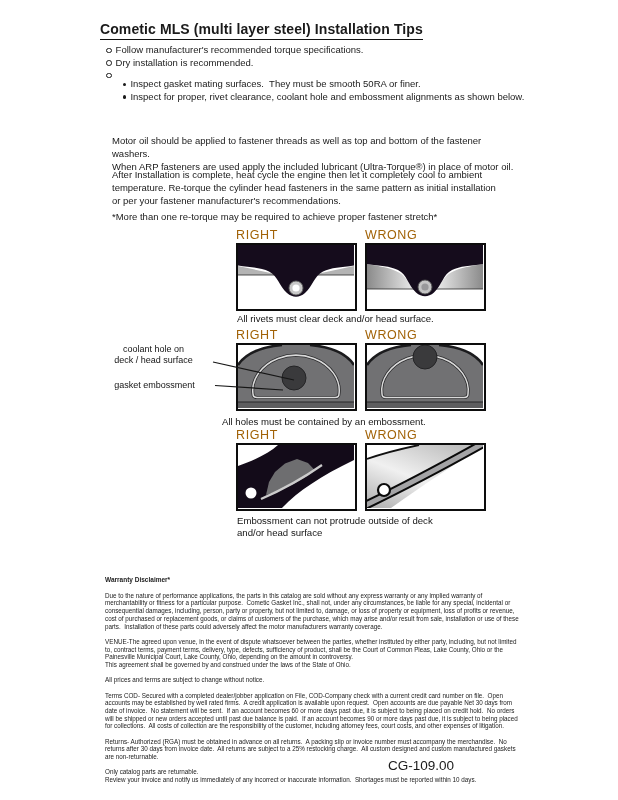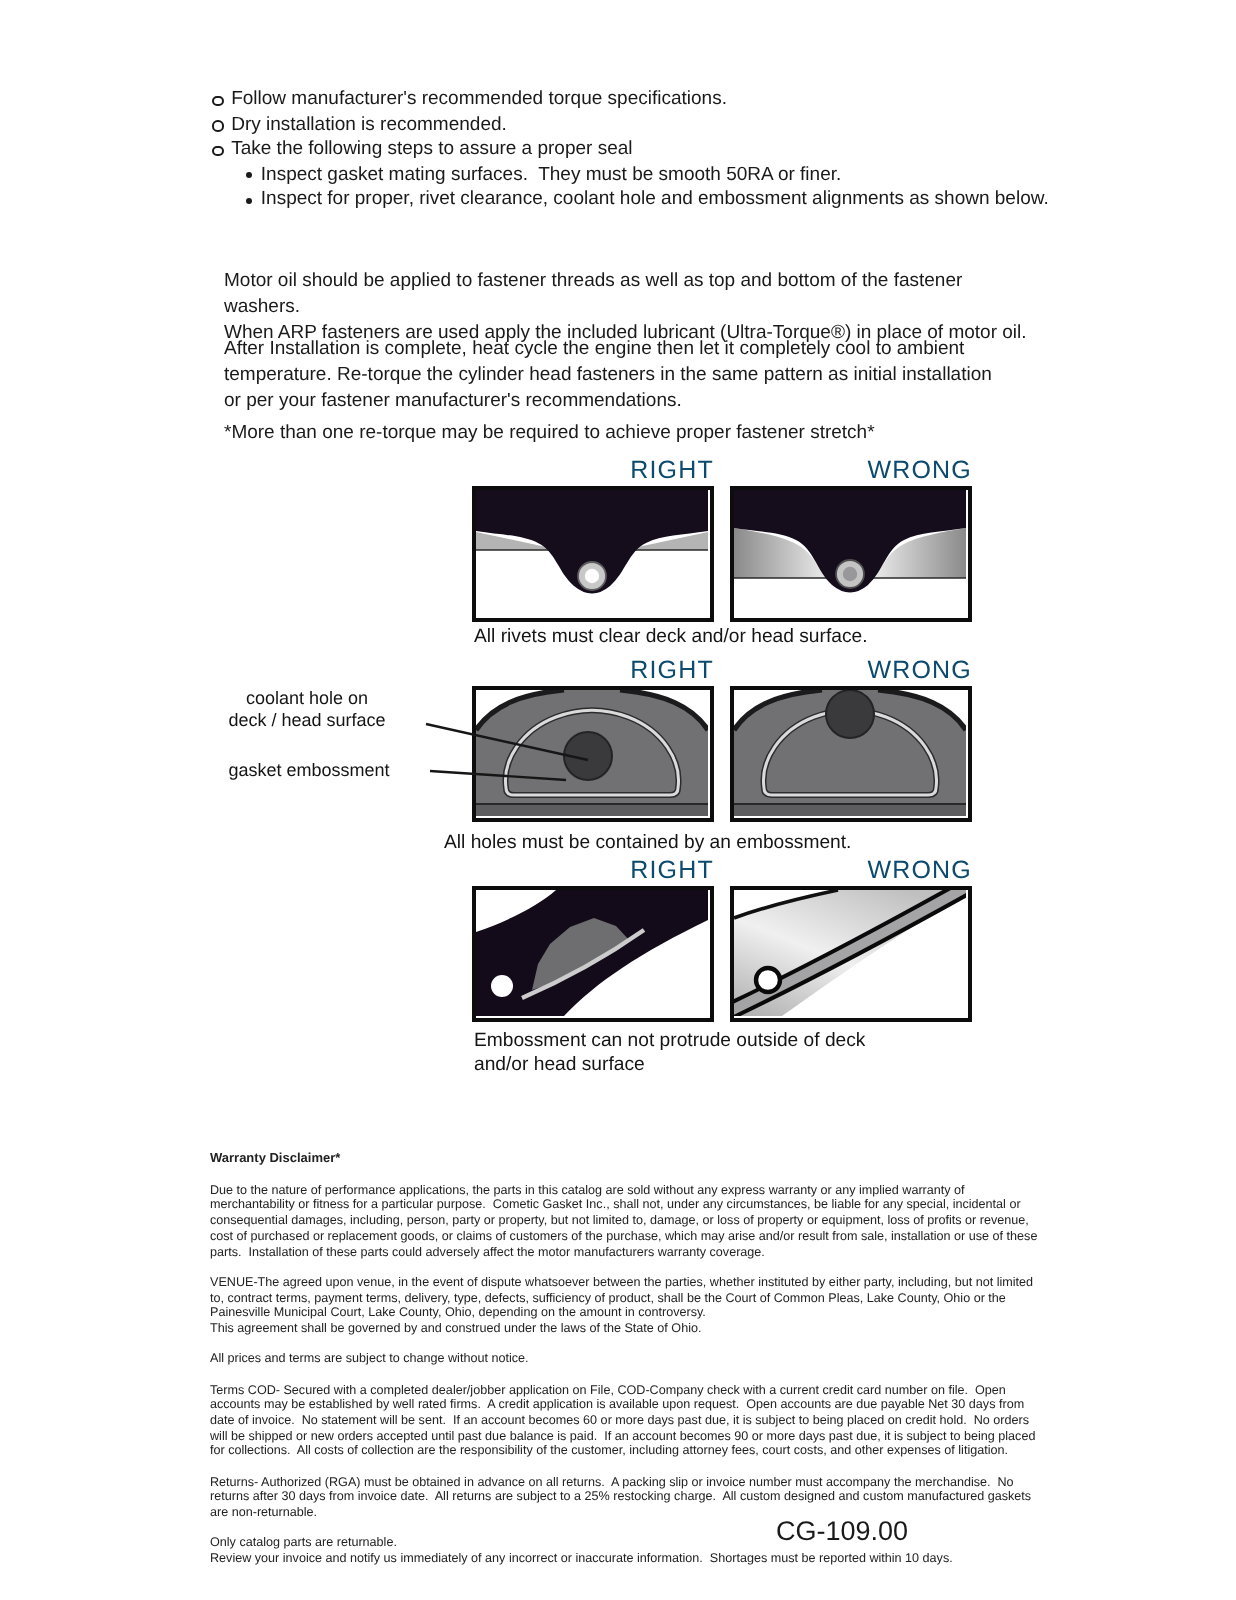--- a/index.html
+++ b/index.html
@@ -16,22 +16,22 @@
                margin:3.6px 4px 0 0;}
   .tip.sub{margin-left:17px;}
   .tip.sub .marker{background:#1a1a1a;width:3.4px;height:3.4px;border:none;margin-top:4.2px;}
 
   .diesel-heading{position:absolute;left:112px;top:116px;font-size:12px;font-weight:bold;}
   .body-para{position:absolute;left:112px;width:402px;font-size:9.5px;line-height:13.2px;}
   .p1{top:134px;} .p2{top:168px;} .p3{top:210px;}
 
   .diag{position:absolute;left:0;width:618px;}
   .d1{top:228px;height:100px;} .d2{top:328px;height:100px;} .d3{top:428px;height:112px;}
-  .dhead{position:absolute;top:0;width:121px;text-align:right;font-size:12.5px;
-         letter-spacing:.6px;color:#0c4a6e;}
+  .dhead{position:absolute;top:0;width:121px;text-align:left;font-size:12.5px;
+         letter-spacing:.6px;color:#a16207;}
   .dhead.r{left:236px;} .dhead.w{left:365px;}
   .dbox{position:absolute;top:15px;width:121px;height:68px;border:2.5px solid #0d0d0d;
         box-sizing:border-box;background:#fff;}
   .dbox.r{left:236px;} .dbox.w{left:365px;}
   .dbox svg{display:block;width:116px;height:63px;}
   .dcaption{position:absolute;font-size:9.6px;line-height:11.5px;color:#151515;}
   .c1{left:237px;top:85px;}
   .c2{left:222px;top:88px;width:278px;text-align:left;}
   .c3{left:237px;top:87px;width:230px;}
 
@@ -45,33 +45,33 @@
   .disclaimer .dz-head{font-weight:bold;margin:0 0 8px 0;font-size:6.5px;}
   .disclaimer p{margin:0 0 7.6px 0;}
 
   .page-number{position:absolute;left:388px;top:758px;font-size:13.5px;color:#1a1a1a;}
 </style>
 </head>
 <body>
 
 <div class="page">
 
+  <div class="title">Cometic MLS (multi layer steel) Installation Tips</div>
 
   <div class="tips">
     <div class="tip">
       <span class="marker"></span>
       <span class="pre">Follow manufacturer's recommended torque specifications.</span>
     </div>
     <div class="tip">
       <span class="marker"></span>
       <span class="pre">Dry installation is recommended.</span>
     </div>
     <div class="tip">
       <span class="marker"></span>
-      <span class="pre">Take the following steps to assure a proper seal</span>
     </div>
     <div class="tip sub">
       <span class="marker"></span>
       <span class="pre">Inspect gasket mating surfaces.  They must be smooth 50RA or finer.</span>
     </div>
     <div class="tip sub">
       <span class="marker"></span>
       <span class="pre">Inspect for proper, rivet clearance, coolant hole and embossment alignments as shown below.</span>
     </div>
   </div>

